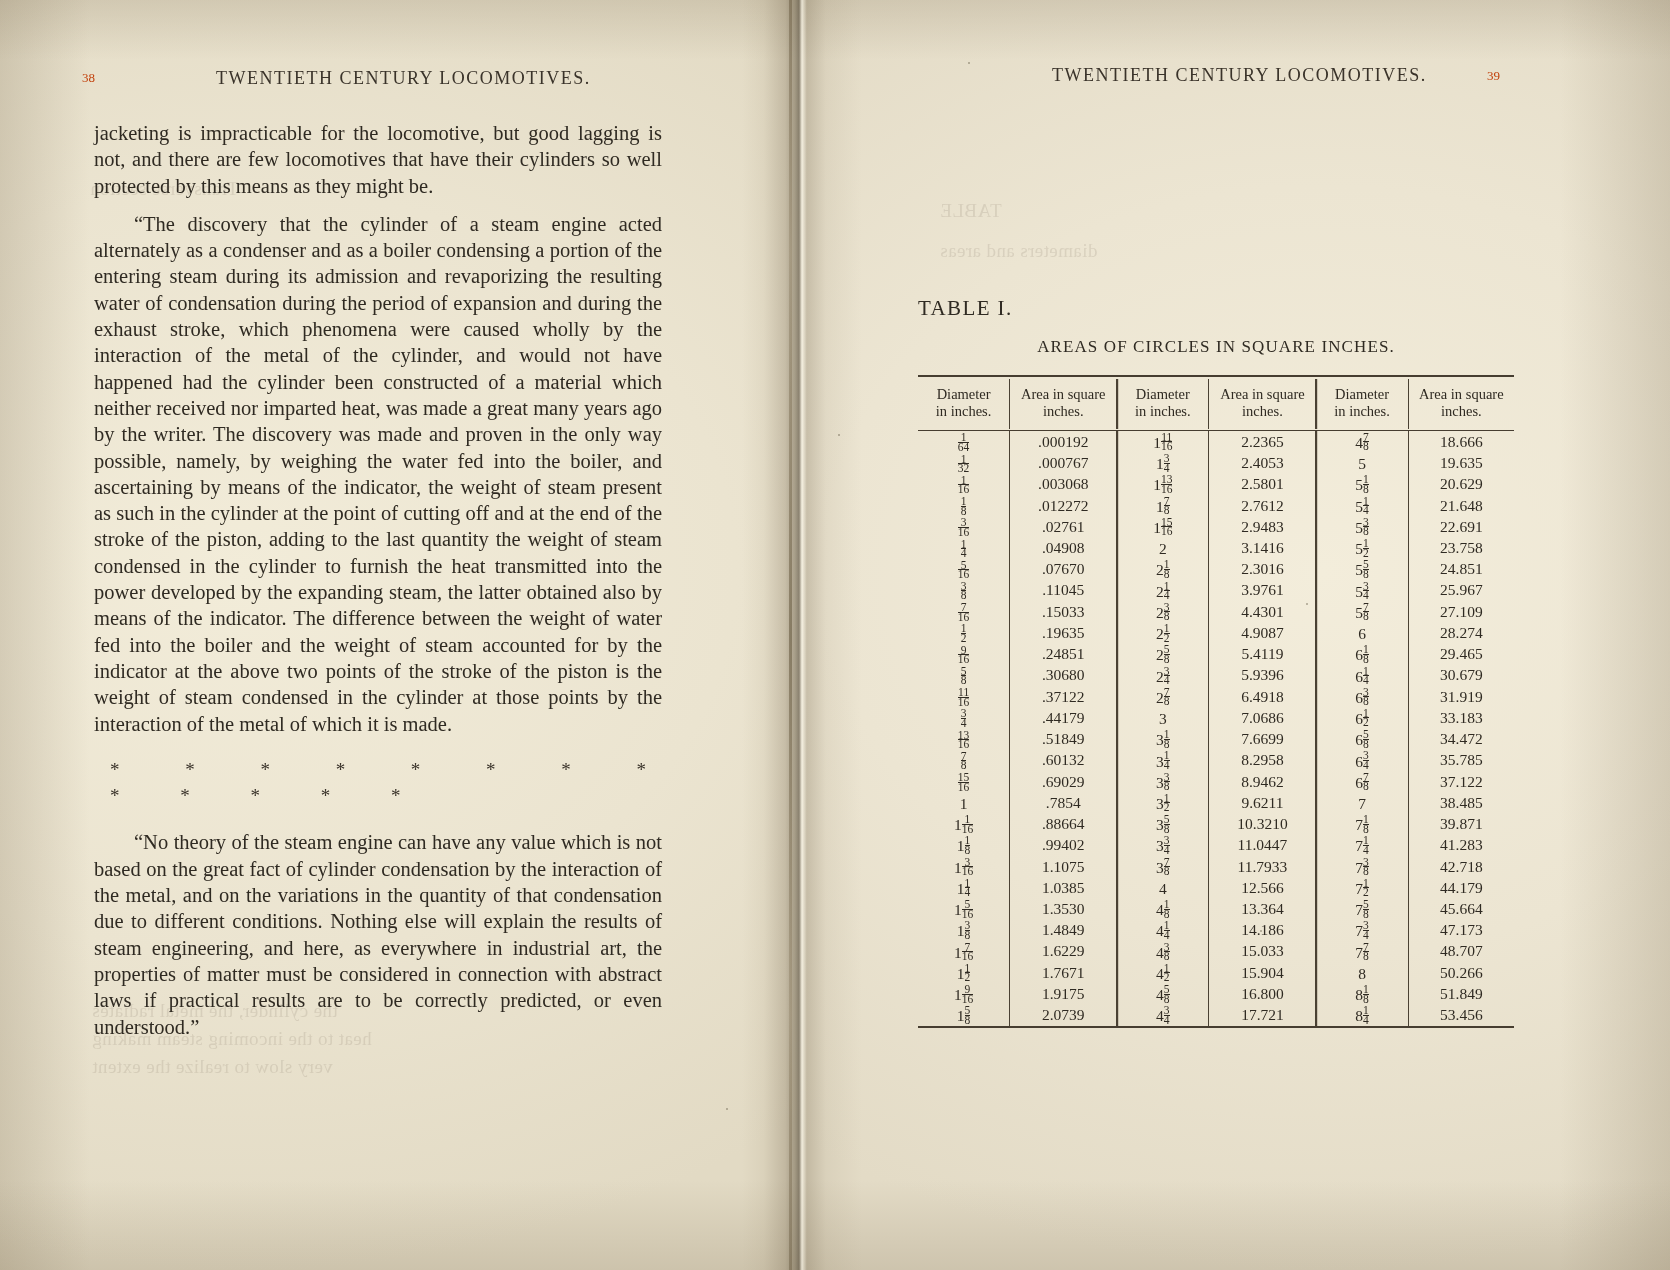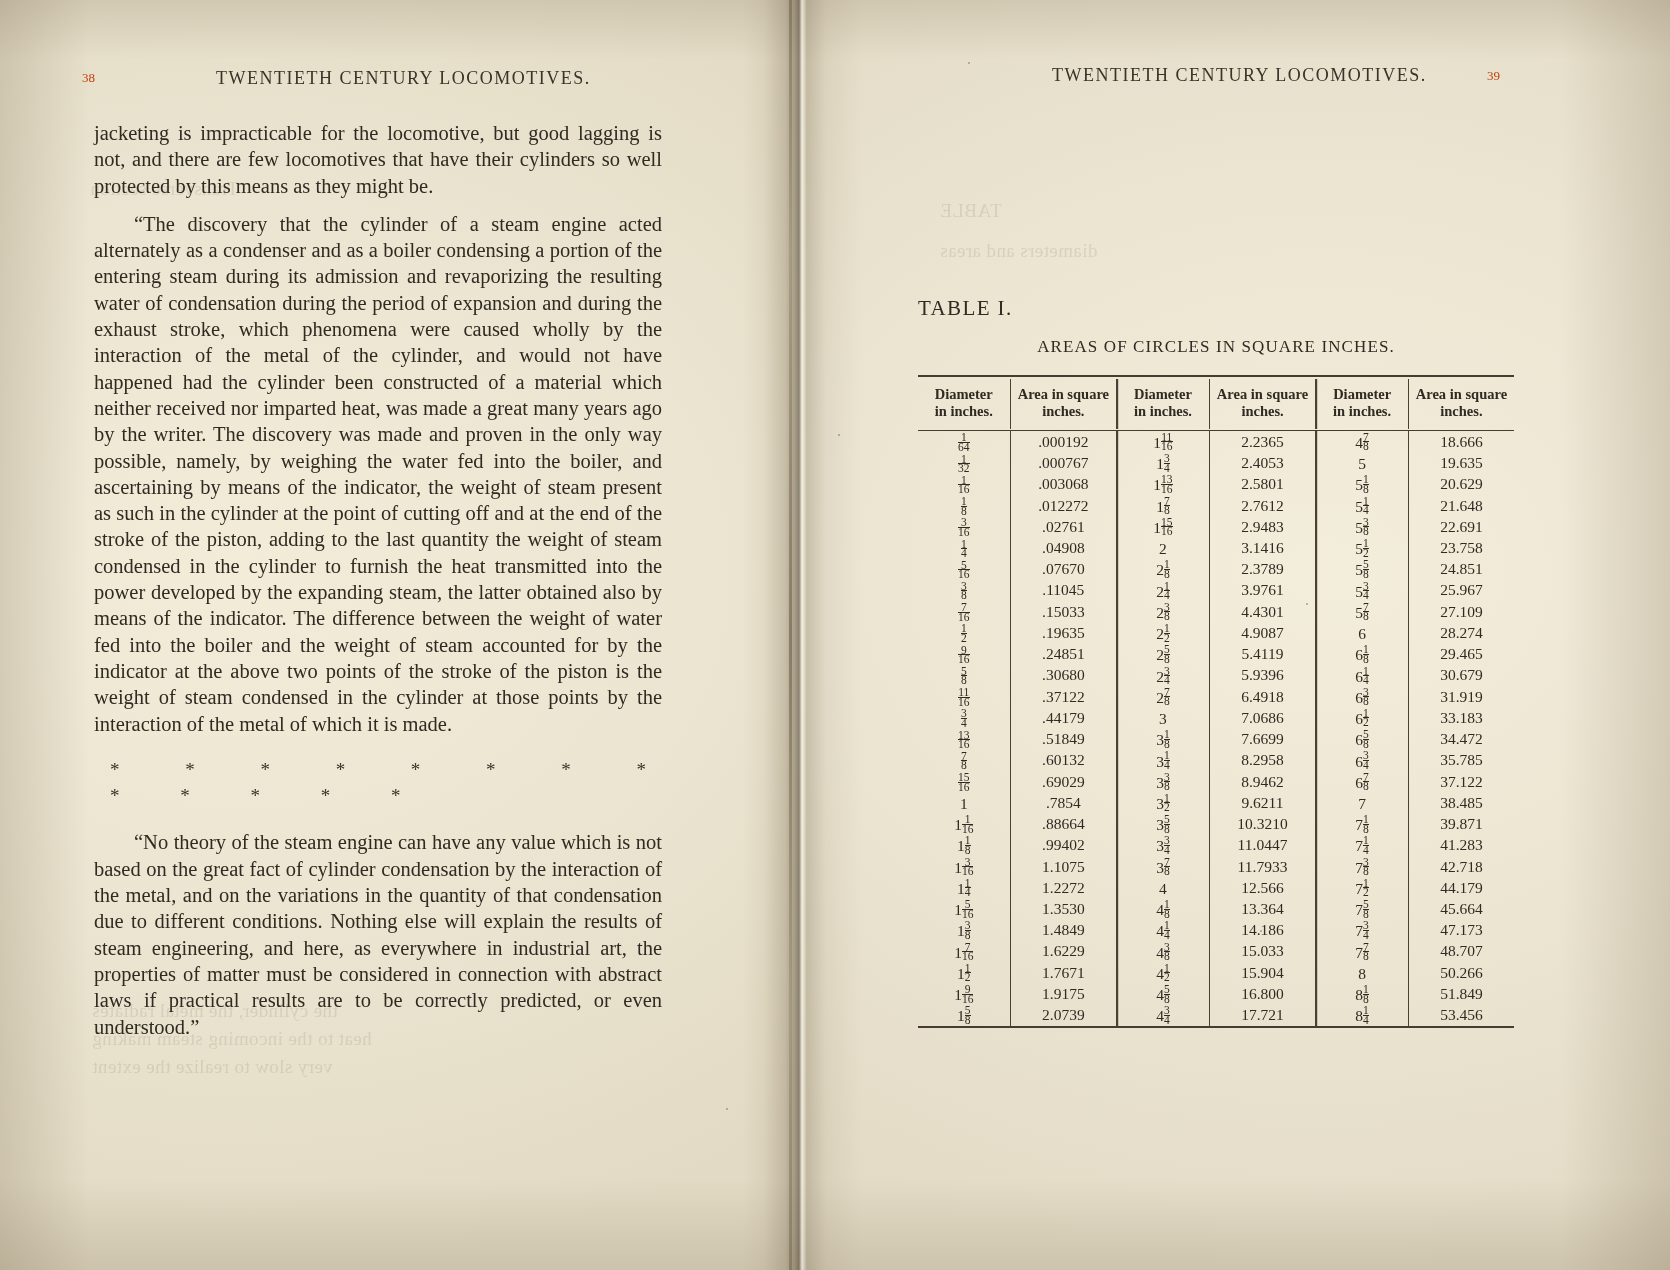--- a/index.html
+++ b/index.html
@@ -168,21 +168,21 @@
     width: 596px;
     font-size: 15.5px;
     color: #2f2a22;
   }
   table.areas thead td {
     text-align: center;
     font-size: 14.5px;
     line-height: 17px;
     padding: 7px 2px 9px 2px;
     font-family: "Liberation Serif", serif;
-    font-weight: bold;
+    font-weight: normal;
   }
   table.areas thead tr.rule-top td { border-top: 2px solid #463d30; height: 2px; padding:0; }
   table.areas thead tr.rule-bot td { border-bottom: 1.5px solid #463d30; height: 1px; padding:0; }
   table.areas td { padding: 0; }
   .dia { text-align: center; width: 92px; }
   .area { text-align: center; width: 110px; }
   .vr-single { border-left: 1.2px solid #4a4133; }
   .vr-double {
     border-left: 1.2px solid #4a4133;
     box-shadow: inset 4px 0 0 -2.8px #4a4133;
@@ -332,21 +332,21 @@
             <td class="area vr-single">.04908</td>
             <td class="dia vr-double"><span class="whole">2</span></td>
             <td class="area vr-single">3.1416</td>
             <td class="dia vr-double"><span class="whole">5</span><span class="frac"><span class="num">1</span><span class="den">2</span></span></td>
             <td class="area vr-single">23.758</td>
           </tr>
           <tr>
             <td class="dia"><span class="frac"><span class="num">5</span><span class="den">16</span></span></td>
             <td class="area vr-single">.07670</td>
             <td class="dia vr-double"><span class="whole">2</span><span class="frac"><span class="num">1</span><span class="den">8</span></span></td>
-            <td class="area vr-single">2.3789</td>
+            <td class="area vr-single">2.3016</td>
             <td class="dia vr-double"><span class="whole">5</span><span class="frac"><span class="num">5</span><span class="den">8</span></span></td>
             <td class="area vr-single">24.851</td>
           </tr>
           <tr>
             <td class="dia"><span class="frac"><span class="num">3</span><span class="den">8</span></span></td>
             <td class="area vr-single">.11045</td>
             <td class="dia vr-double"><span class="whole">2</span><span class="frac"><span class="num">1</span><span class="den">4</span></span></td>
             <td class="area vr-single">3.9761</td>
             <td class="dia vr-double"><span class="whole">5</span><span class="frac"><span class="num">3</span><span class="den">4</span></span></td>
             <td class="area vr-single">25.967</td>
@@ -450,21 +450,21 @@
           <tr>
             <td class="dia"><span class="whole">1</span><span class="frac"><span class="num">3</span><span class="den">16</span></span></td>
             <td class="area vr-single">1.1075</td>
             <td class="dia vr-double"><span class="whole">3</span><span class="frac"><span class="num">7</span><span class="den">8</span></span></td>
             <td class="area vr-single">11.7933</td>
             <td class="dia vr-double"><span class="whole">7</span><span class="frac"><span class="num">3</span><span class="den">8</span></span></td>
             <td class="area vr-single">42.718</td>
           </tr>
           <tr>
             <td class="dia"><span class="whole">1</span><span class="frac"><span class="num">1</span><span class="den">4</span></span></td>
-            <td class="area vr-single">1.2272</td>
+            <td class="area vr-single">1.0385</td>
             <td class="dia vr-double"><span class="whole">4</span></td>
             <td class="area vr-single">12.566</td>
             <td class="dia vr-double"><span class="whole">7</span><span class="frac"><span class="num">1</span><span class="den">2</span></span></td>
             <td class="area vr-single">44.179</td>
           </tr>
           <tr>
             <td class="dia"><span class="whole">1</span><span class="frac"><span class="num">5</span><span class="den">16</span></span></td>
             <td class="area vr-single">1.3530</td>
             <td class="dia vr-double"><span class="whole">4</span><span class="frac"><span class="num">1</span><span class="den">8</span></span></td>
             <td class="area vr-single">13.364</td>

